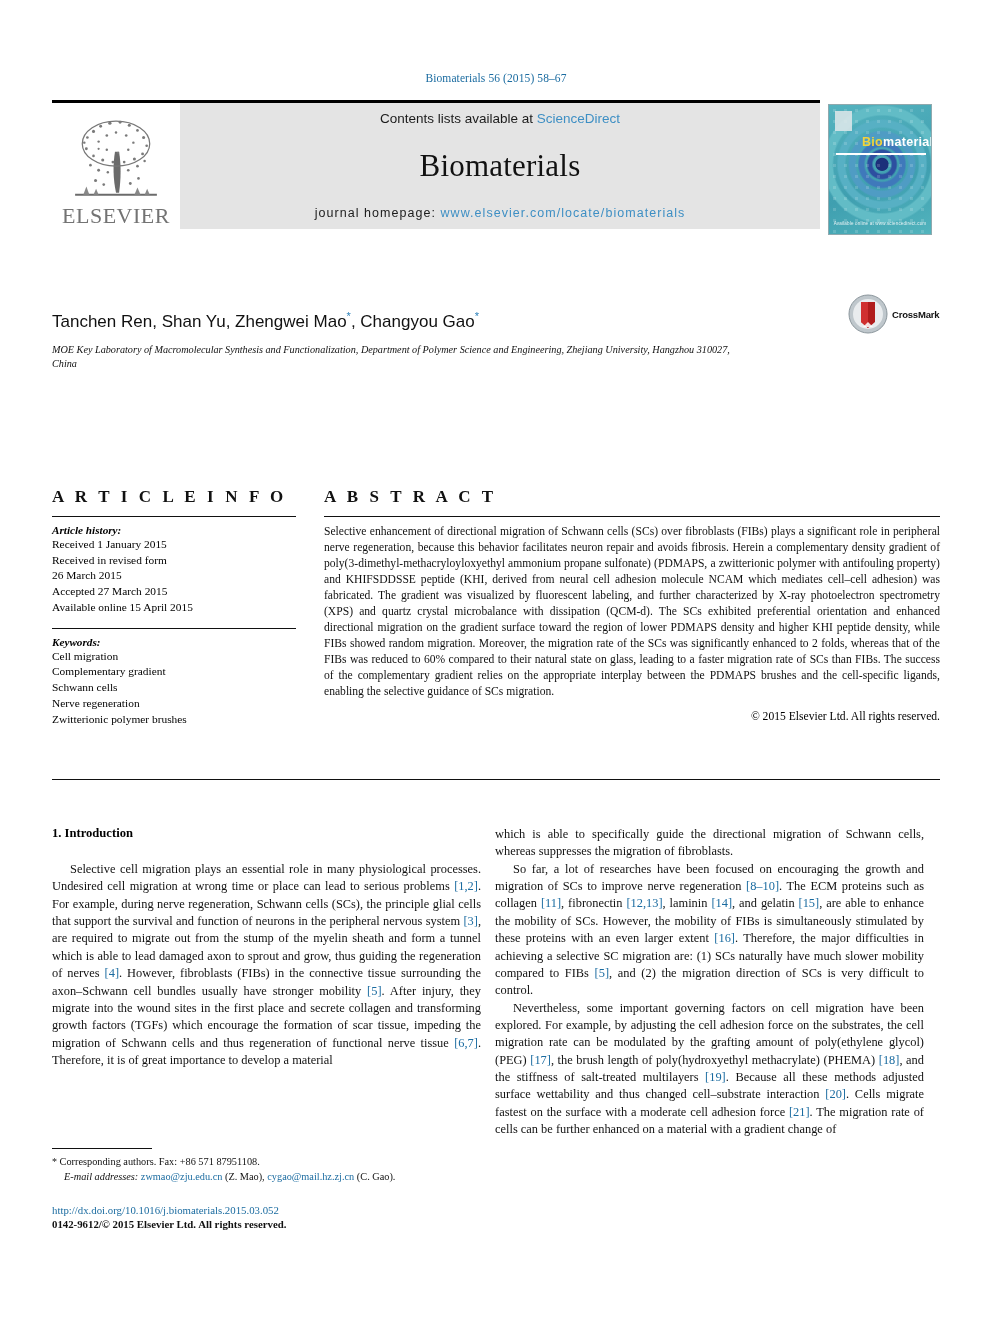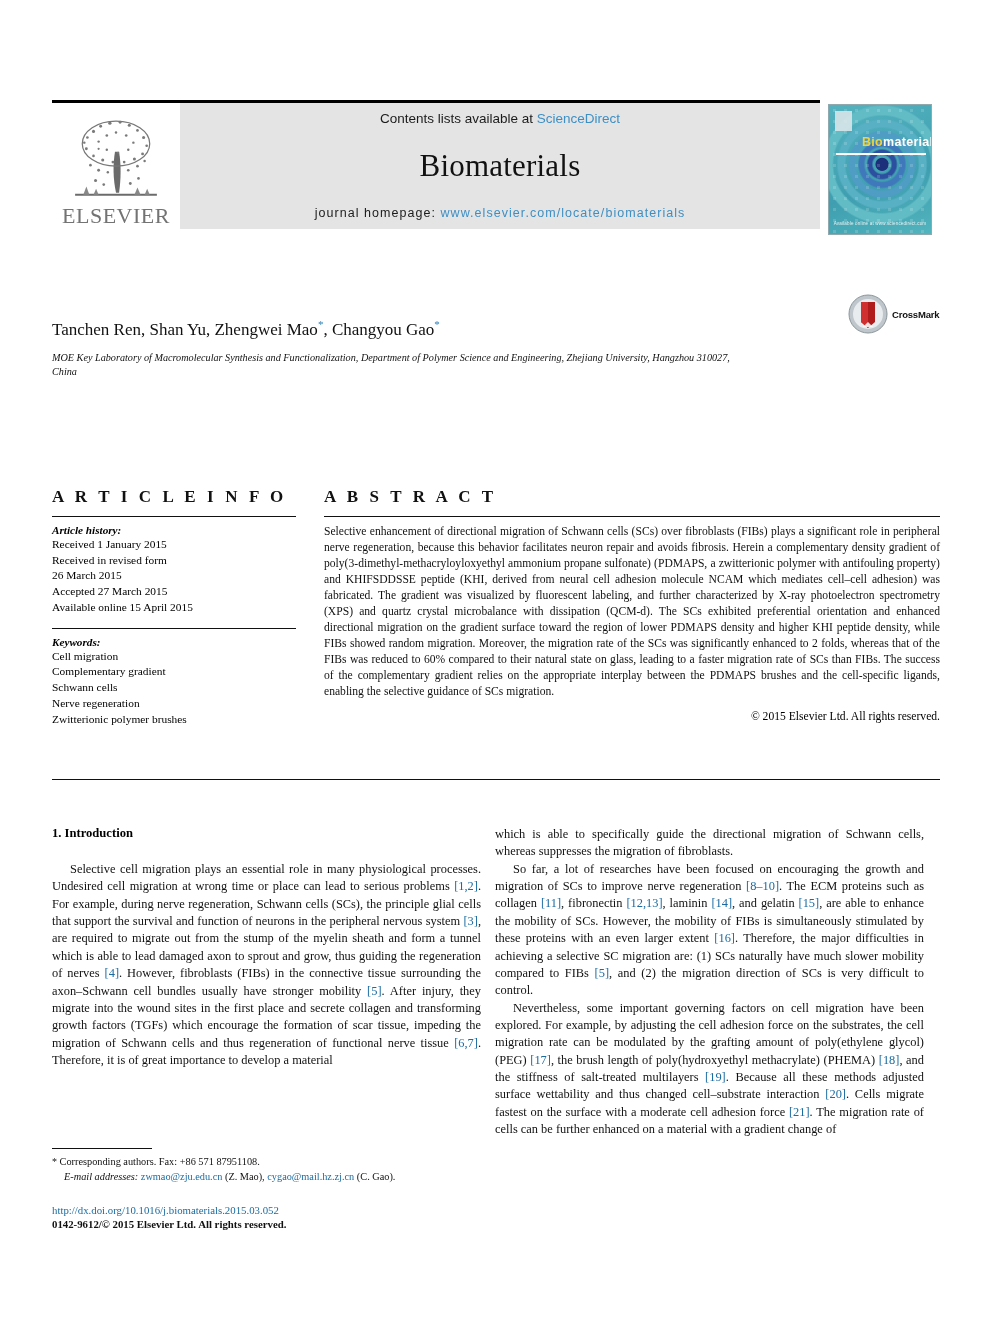--- a/index.html
+++ b/index.html
@@ -185,22 +185,22 @@
   .paper-title {
     font-family: "Liberation Serif", serif;
     font-size: 23.4px;
     line-height: 1.33;
     color: #111;
     margin: 0;
     font-weight: 400;
     max-width: 745px;
   }
   .authors {
-    margin-top: 32px;
-    font-family: Liberation Serif, serif;
+    margin-top: 24px;
+    font-family: Liberation Sans, sans-serif;
     font-size: 17px;
     color: #111;
   }
   .authors sup {
     color: #2a7fb8;
     font-size: 11px;
     vertical-align: super;
   }
   .affiliation {
     margin-top: 11px;
@@ -355,20 +355,21 @@
     font-weight: 700;
     color: #111;
     margin-top: 2px;
   }
 </style>
 </head>
 <body>
 
 <div class="page">
 
+  <div class="runhead">Biomaterials 56 (2015) 58–67</div>
 
   <div class="masthead">
     <div class="masthead-inner">
       <div class="elsevier-box">
         <svg class="elsevier-tree" viewBox="0 0 100 90">
           <g fill="#6b6b6b">
             <path d="M50 78 C47 64 47 50 49 38 L53 38 C55 50 55 64 53 78 Z"></path>
             <ellipse cx="50" cy="30" rx="33" ry="22" fill="none" stroke="#777" stroke-width="1.2"></ellipse>
           </g>
           <g fill="#7a7a7a">

